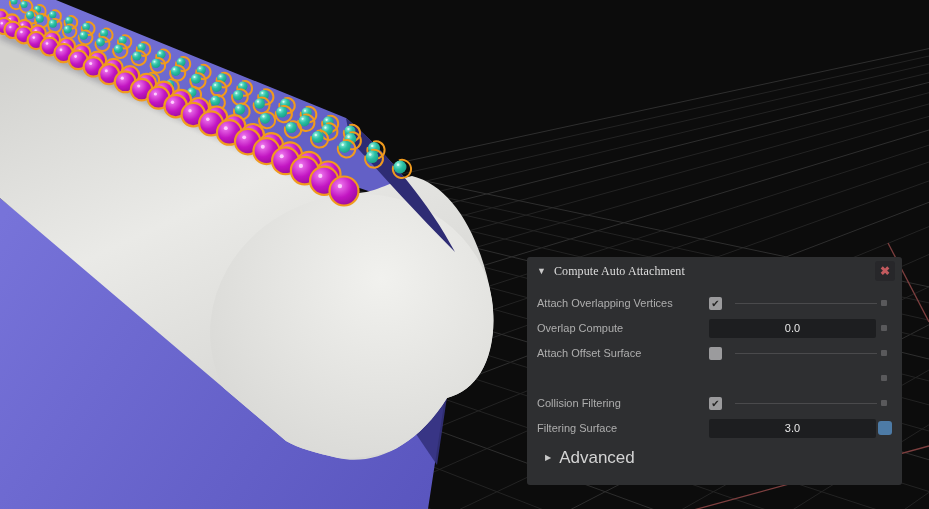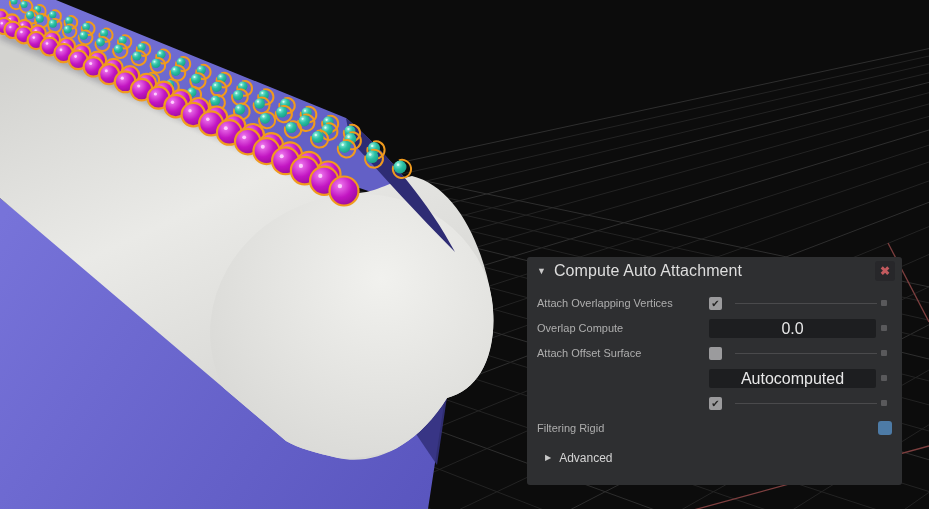--- a/index.html
+++ b/index.html
@@ -5,37 +5,37 @@
   html,body{margin:0;padding:0;background:#000;}
   .stage{position:relative;width:929px;height:509px;overflow:hidden;background:#0c0c0c;
          font-family:"Liberation Sans",sans-serif;}
   .stage svg{position:absolute;left:0;top:0;}
 
   
   .panel{position:absolute;left:527px;top:257px;width:375px;height:228px;
          background:#2e2f31;border-radius:3px;}
   .p-title{position:absolute;left:10px;top:3px;height:22px;display:flex;align-items:center;gap:8px;}
   .tri{font-size:9px;color:#c9c9c9;}
-  .t-text{font-size:16px;color:#dedede;letter-spacing:.1px;}
+  .t-text{font-size:12px;color:#dedede;letter-spacing:.1px;font-family:Liberation Serif, serif;}
   .close{position:absolute;right:7px;top:4px;width:20px;height:20px;background:#27272a;
          border-radius:3px;color:#c25a5e;font-size:12px;font-weight:bold;text-align:center;
          line-height:20px;cursor:pointer;}
   .p-row{position:absolute;left:10px;width:355px;height:25px;}
   .p-label{position:absolute;left:0;top:0;line-height:25px;font-size:11px;color:#aeaeae;white-space:nowrap;}
   .checkbox{position:absolute;left:172px;top:6px;width:13px;height:13px;background:#9b9b9d;
             border-radius:2px;text-align:center;}
   .check{display:block;font-size:10px;line-height:13px;color:#232323;}
   .hline{position:absolute;left:198px;top:12px;width:142px;height:1px;background:#4a4a4c;}
   .field{position:absolute;left:172px;top:3px;width:167px;height:19px;background:#1d1e20;
-         border-radius:2px;text-align:center;line-height:19px;font-size:16px;color:#e8e8e8;}
+         border-radius:2px;text-align:center;line-height:19px;font-size:11px;color:#e8e8e8;}
   .end-sq{position:absolute;left:344px;top:9px;width:6px;height:6px;background:#59595b;border-radius:1px;}
   .swatch{position:absolute;left:341px;top:5px;width:14px;height:14px;border-radius:3px;}
   .p-adv{position:absolute;left:18px;top:188px;height:25px;display:flex;align-items:center;gap:8px;}
   .tri2{font-size:8px;color:#c9c9c9;}
-  .a-text{font-size:12px;color:#d4d4d4;}
+  .a-text{font-size:17px;color:#d4d4d4;}
 </style>
 </head>
 <body>
 
 <div class="stage">
 
   <svg id="scene" width="929" height="509" viewBox="0 0 929 509">
       <defs>
     <linearGradient id="gBody" gradientUnits="userSpaceOnUse" x1="60" y1="40" x2="240" y2="420">
       <stop offset="0" stop-color="#d3d3d0"></stop>
@@ -394,34 +394,35 @@
     <div class="p-row" style="top:84px">
       <span class="p-label">Attach Offset Surface</span>
       <span class="checkbox">
           <span class="check"></span>
         </span>
       <span class="hline"></span>
       <span class="end-sq"></span>
     </div>
 
     <div class="p-row" style="top:109px">
-      <span class="field">Autocomputed</span>
       <span class="end-sq"></span>
     </div>
 
     <div class="p-row" style="top:134px">
+      <span class="p-label">Collision Filtering</span>
       <span class="checkbox">
           <span class="check">✔</span>
         </span>
       <span class="hline"></span>
       <span class="end-sq"></span>
     </div>
 
     <div class="p-row" style="top:159px">
-      <span class="p-label">Filtering Rigid</span>
+      <span class="p-label">Filtering Surface</span>
+      <span class="field">3.0</span>
       <span class="swatch" style="background:#4d7ba6"></span>
     </div>
 
     <div class="p-adv">
       <span class="tri2">▶</span>
       <span class="a-text">Advanced</span>
     </div>
 
   </div>
 </div>

